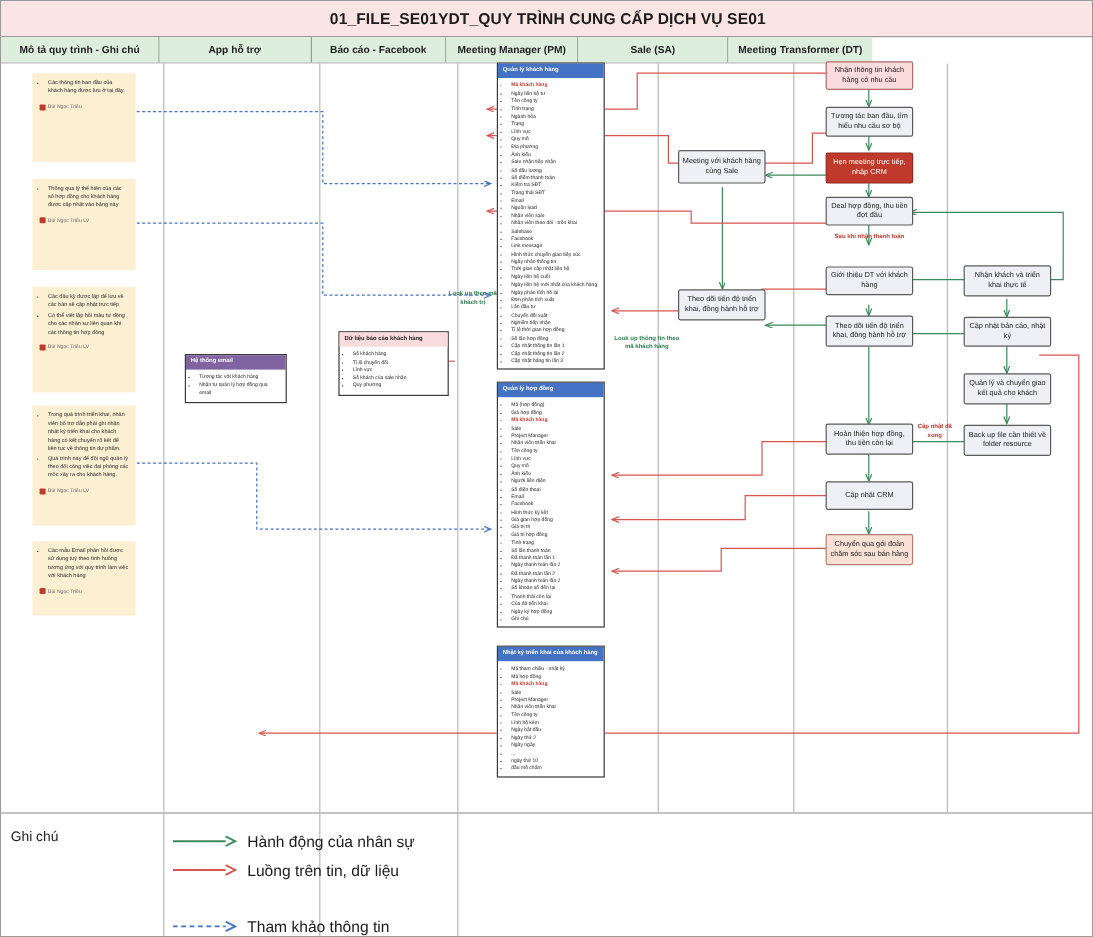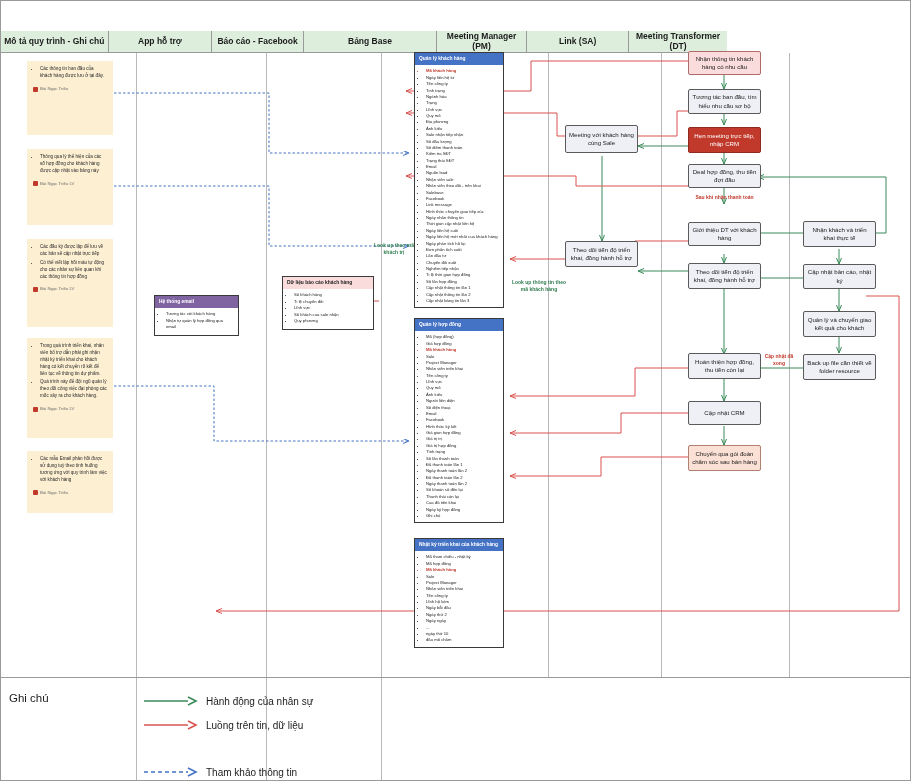--- a/index.html
+++ b/index.html
@@ -67,21 +67,21 @@
   #footer .fsep { position: absolute; top: 0; width: 1px; height: 105px; background: #b9b9b9; }
   #ghi-chu-label {
     position: absolute; left: 8px; top: 14px;
     font-size: 11.5px; color: #1b1b1b;
   }
   .legend-row {
     position: absolute; left: 143px;
     height: 18px; display: flex; align-items: center;
   }
   .legend-row .lbl {
-    margin-left: 62px; font-size: 10px; color: #1b1b1b; white-space: nowrap;
+    margin-left: 62px; font-size: 13px; color: #1b1b1b; white-space: nowrap;
   }
   .larrow { position: absolute; left: 0; top: 50%; transform: translateY(-50%); }
 
   
   .node {
     position: absolute;
     border: 1px solid #4a4a4a;
     border-radius: 2px;
     display: flex; align-items: center; justify-content: center;
     text-align: center;
@@ -151,28 +151,30 @@
   .annot.red { color: #c0392b; }
 
   
   #wires { position: absolute; left: 0; top: 0; width: 911px; height: 781px; pointer-events: none; }
 </style>
 </head>
 <body>
 
 <div id="page">
 
+  <div id="title-bar">
+    <span class="t">01_FILE_SE01YDT_QUY TRÌNH CUNG CẤP DỊCH VỤ SE01</span>
+  </div>
 
   <div id="header-row">
     <div class="hcell" style="width:135px">Mô tả quy trình - Ghi chú</div>
     <div class="hcell" style="width:130px">App hỗ trợ</div>
     <div class="hcell" style="width:115px">Báo cáo - Facebook</div>
-    <div class="hcell" style="width:167px">Bảng Base</div>
     <div class="hcell" style="width:113px">Meeting Manager (PM)</div>
-    <div class="hcell" style="width:128px">Link (SA)</div>
+    <div class="hcell" style="width:128px">Sale (SA)</div>
     <div class="hcell" style="width:123px">Meeting Transformer (DT)</div>
   </div>
 
   <div id="body-area">
     <div class="colsep" style="left:135px"></div>
     <div class="colsep" style="left:265px"></div>
     <div class="colsep" style="left:380px"></div>
     <div class="colsep" style="left:547px"></div>
     <div class="colsep" style="left:660px"></div>
     <div class="colsep" style="left:788px"></div>

